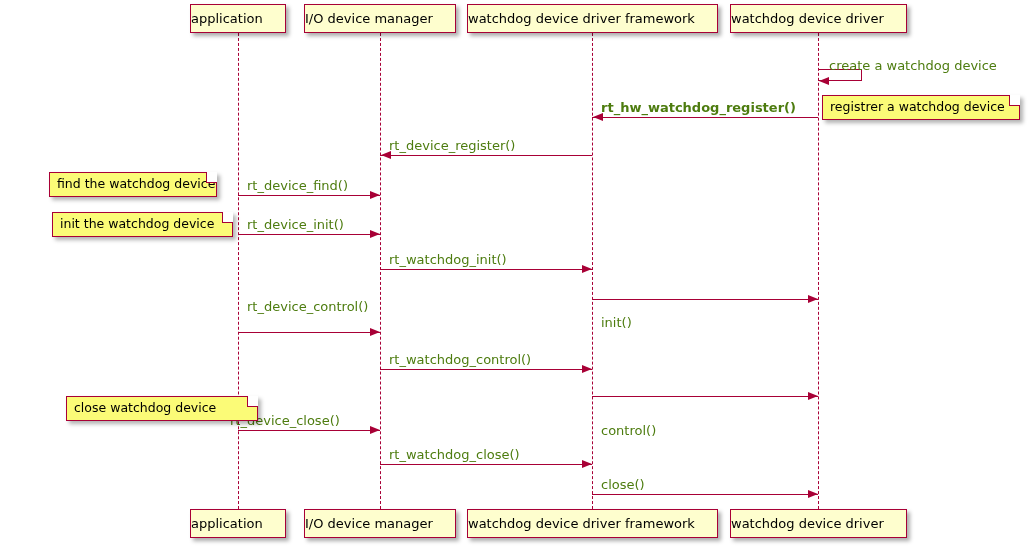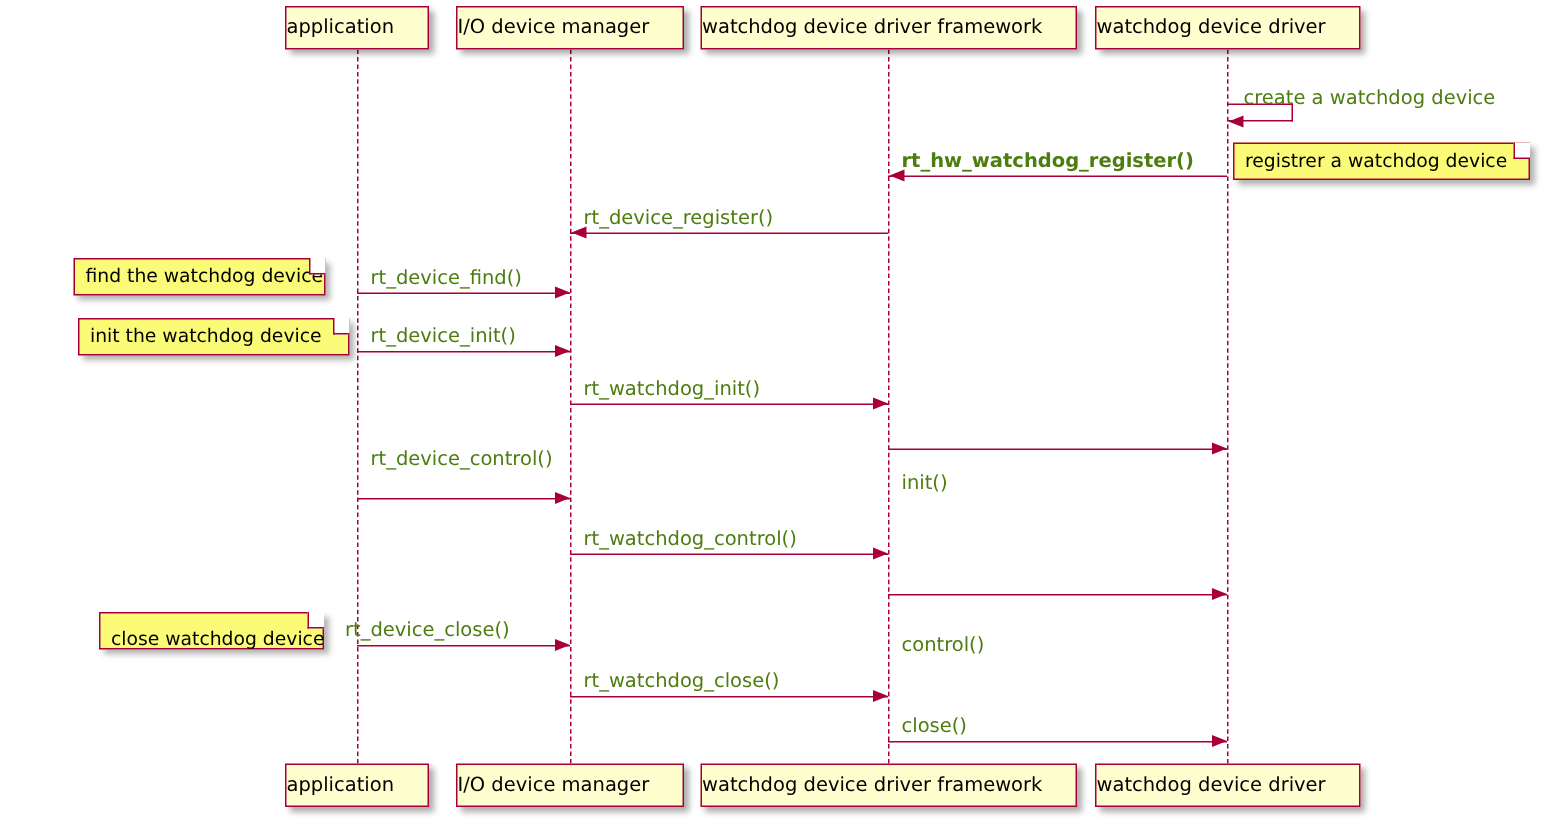--- a/index.html
+++ b/index.html
@@ -182,16 +182,16 @@
     <div class="msg-label" style="left: 601px; top: 478px;">close()</div>
     <div class="note" style="left: 822px; top: 95px; width: 198px; height: 25px;">
       <span>registrer a watchdog device</span>
     </div>
     <div class="note" style="left: 49px; top: 172px; width: 168px; height: 25px;">
       <span>find the watchdog device</span>
     </div>
     <div class="note" style="left: 52px; top: 212px; width: 181px; height: 25px;">
       <span>init the watchdog device</span>
     </div>
-    <div class="note" style="left: 66px; top: 408px; width: 150px; height: 25px; align-items: flex-end;">
+    <div class="note" style="left: 66px; top: 396px; width: 192px; height: 25px;">
       <span>close watchdog device</span>
     </div>
   </div>
 
 </body></html>

